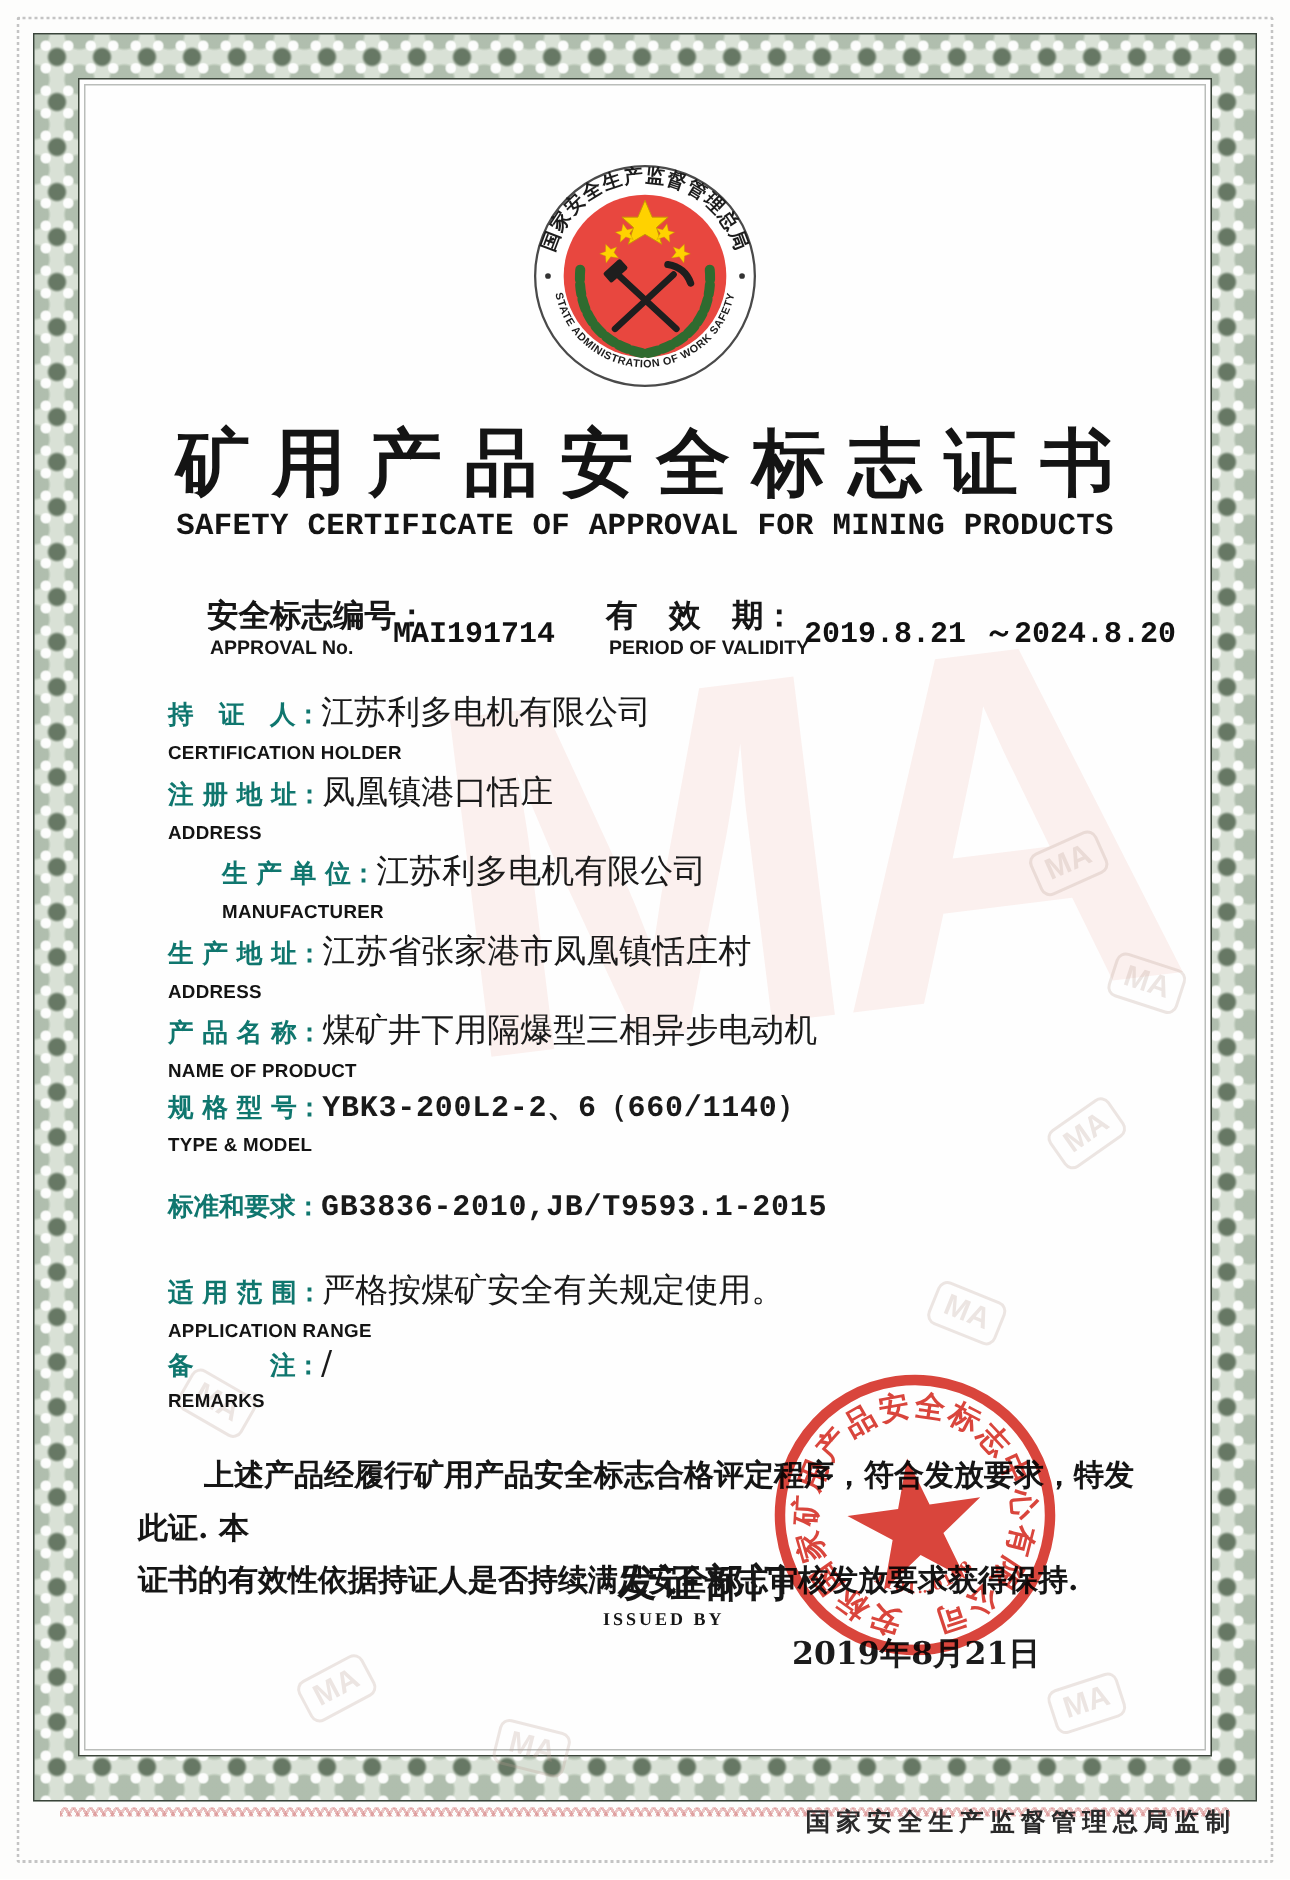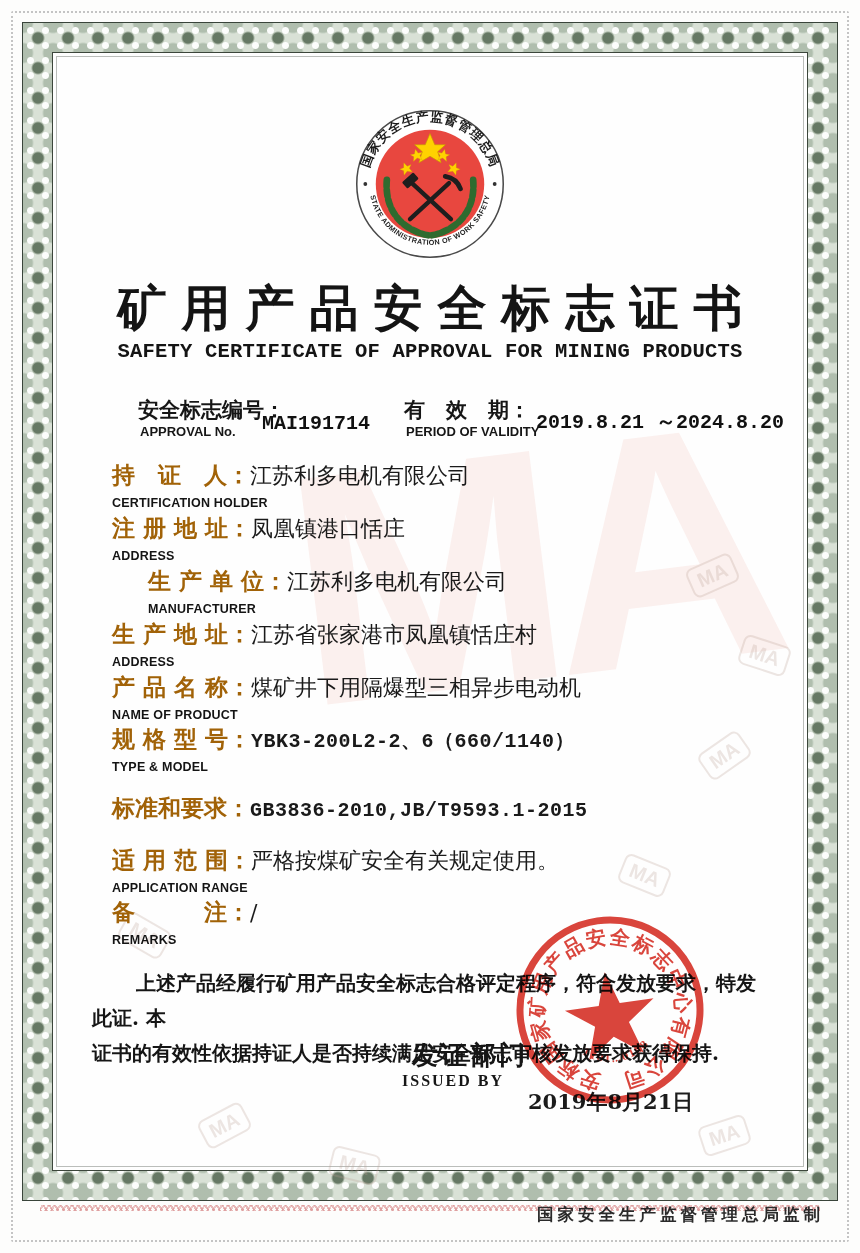--- a/index.html
+++ b/index.html
@@ -58,30 +58,30 @@
     position:absolute;left:0;top:340px;width:100%;text-align:center;
     font-size:20.5px;font-weight:700;letter-spacing:.2px;color:#141414;
     font-family:Liberation Mono, monospace;
   }
   
   .appr-label{position:absolute;font-size:21px;font-weight:800;color:#161616;}
   .appr-sub{position:absolute;font-size:13px;font-weight:700;font-family:"Liberation Sans",sans-serif;color:#161616;}
   .appr-val{position:absolute;font-size:20px;font-family:"Liberation Mono","DejaVu Sans Mono",monospace;font-weight:600;color:#111;}
   
   .row{position:absolute;left:112px;right:70px;}
-  .zh-label{font-size:23px;font-weight:800;color:#a16207;}
+  .zh-label{font-size:17px;font-weight:800;color:#0f766e;}
   .zh-value{font-size:22px;color:#1a1a1a;}
   .mono-value{font-family:"Liberation Mono","DejaVu Sans Mono",monospace;font-size:20px;font-weight:600;letter-spacing:.5px;}
   .en-sub{margin-top:5px;font-size:12.5px;font-weight:700;font-family:"Liberation Sans",sans-serif;letter-spacing:.2px;color:#141414;}
   
   .statement{position:absolute;left:92px;width:682px;top:966px;font-size:20px;font-weight:600;line-height:35px;color:#151515;}
   .statement .l1{text-indent:44px;}
   
   .issued-zh{position:absolute;left:396px;top:1038px;font-size:26px;font-weight:800;letter-spacing:3px;color:#161616;padding-left:16px;}
-  .issued-en{position:absolute;left:402px;top:1072px;font-size:16px;font-weight:700;letter-spacing:2px;font-family:"Liberation Serif",serif;color:#161616;}
+  .issued-en{position:absolute;left:402px;top:1072px;font-size:12px;font-weight:700;letter-spacing:2px;font-family:"Liberation Serif",serif;color:#161616;}
   .issued-date{position:absolute;left:528px;top:1088px;font-size:21px;font-weight:700;color:#1b1b1b;}
   
   .seal{position:absolute;left:508px;top:908px;width:204px;height:204px;transform:rotate(-8deg);opacity:.92;mix-blend-mode:multiply;}
   
   .issuer-line{
     position:absolute;right:36px;top:1204px;font-size:16.5px;font-weight:800;
     letter-spacing:4px;color:#2a2a2a;
   }
 </style>
 </head>

